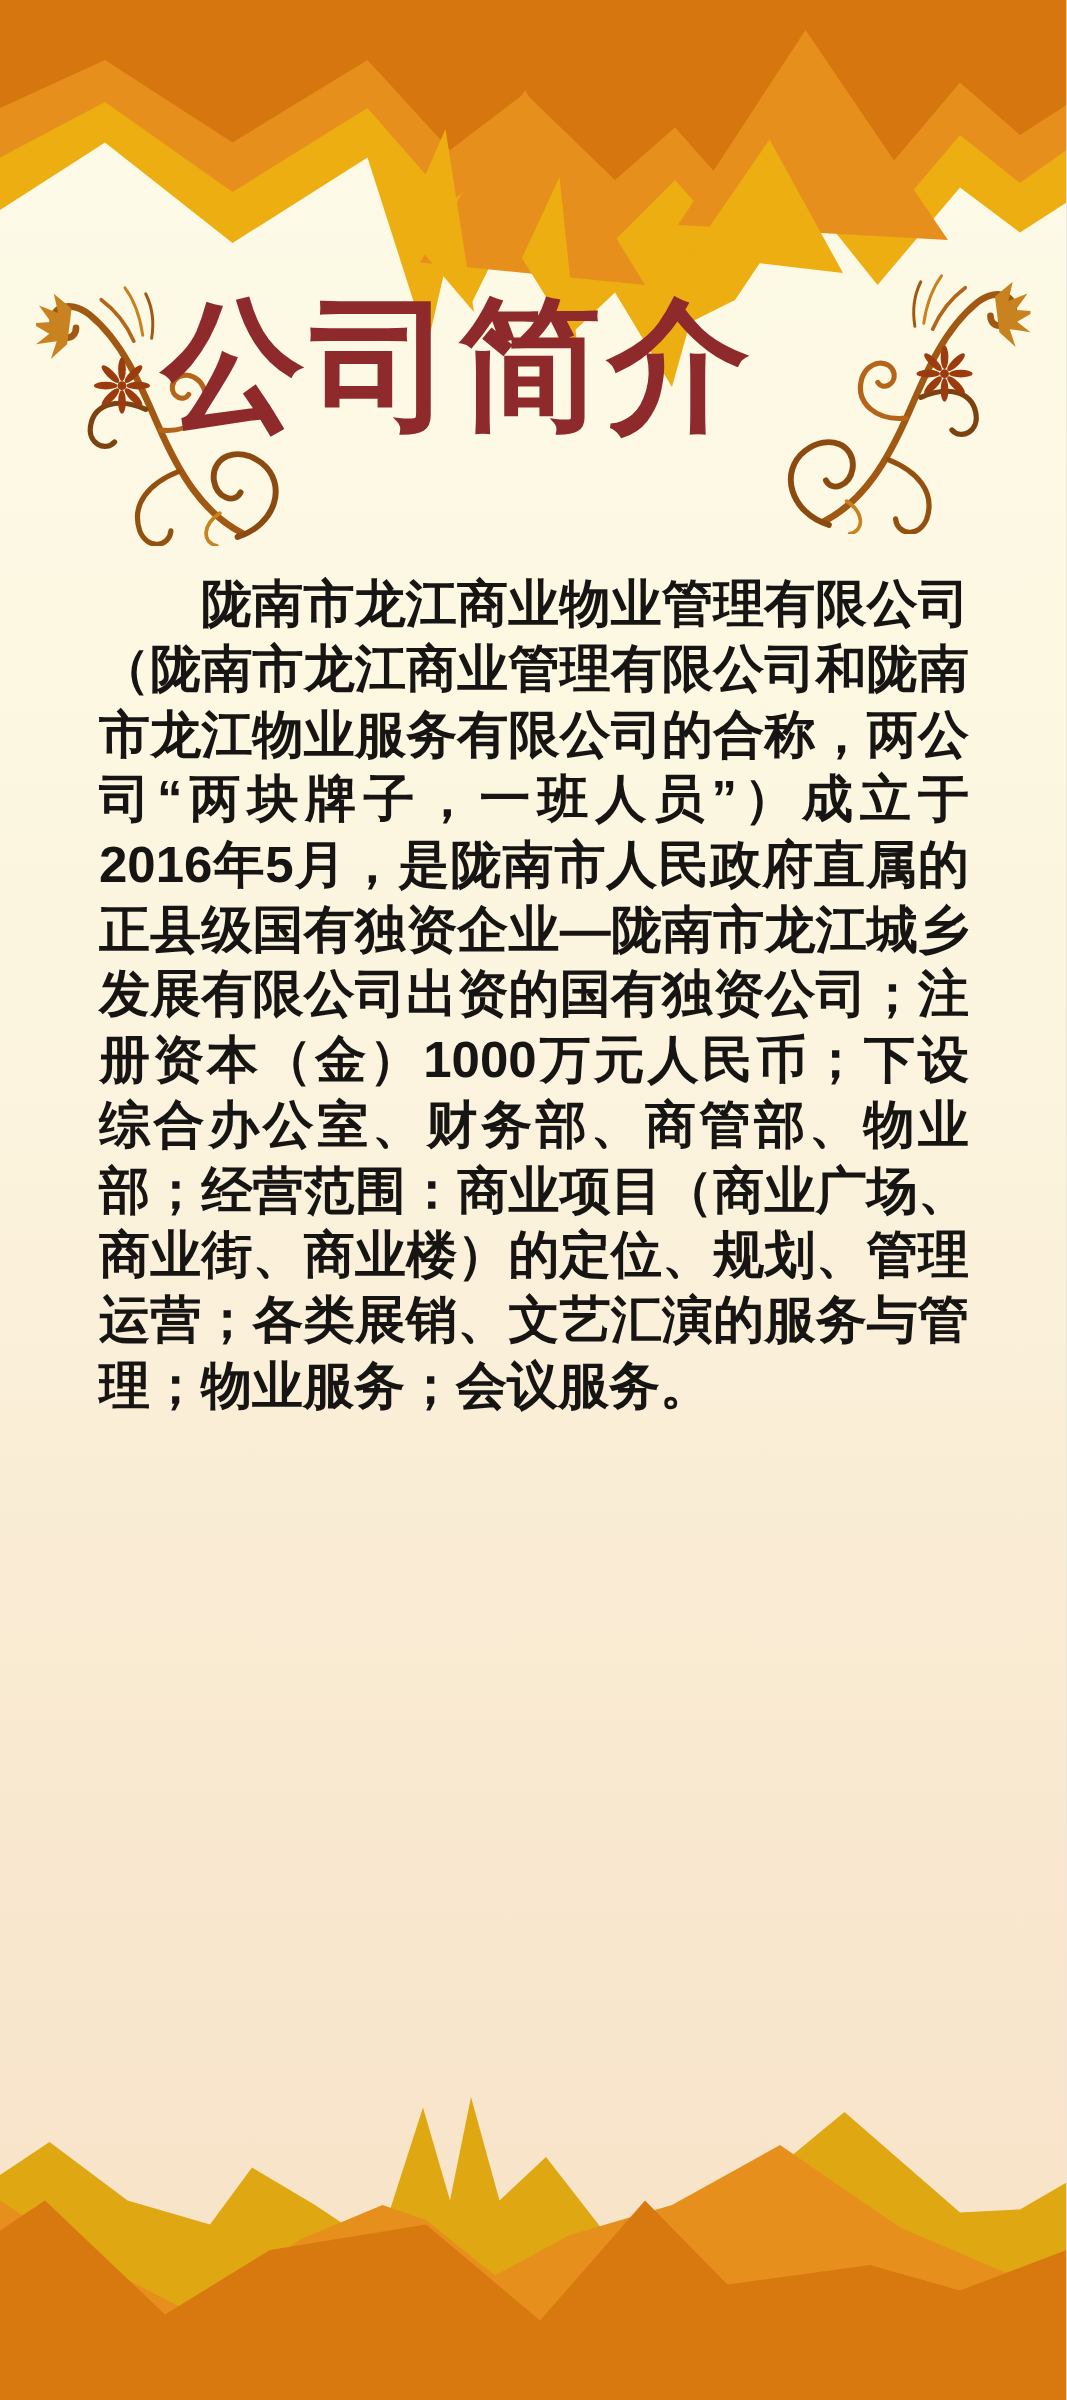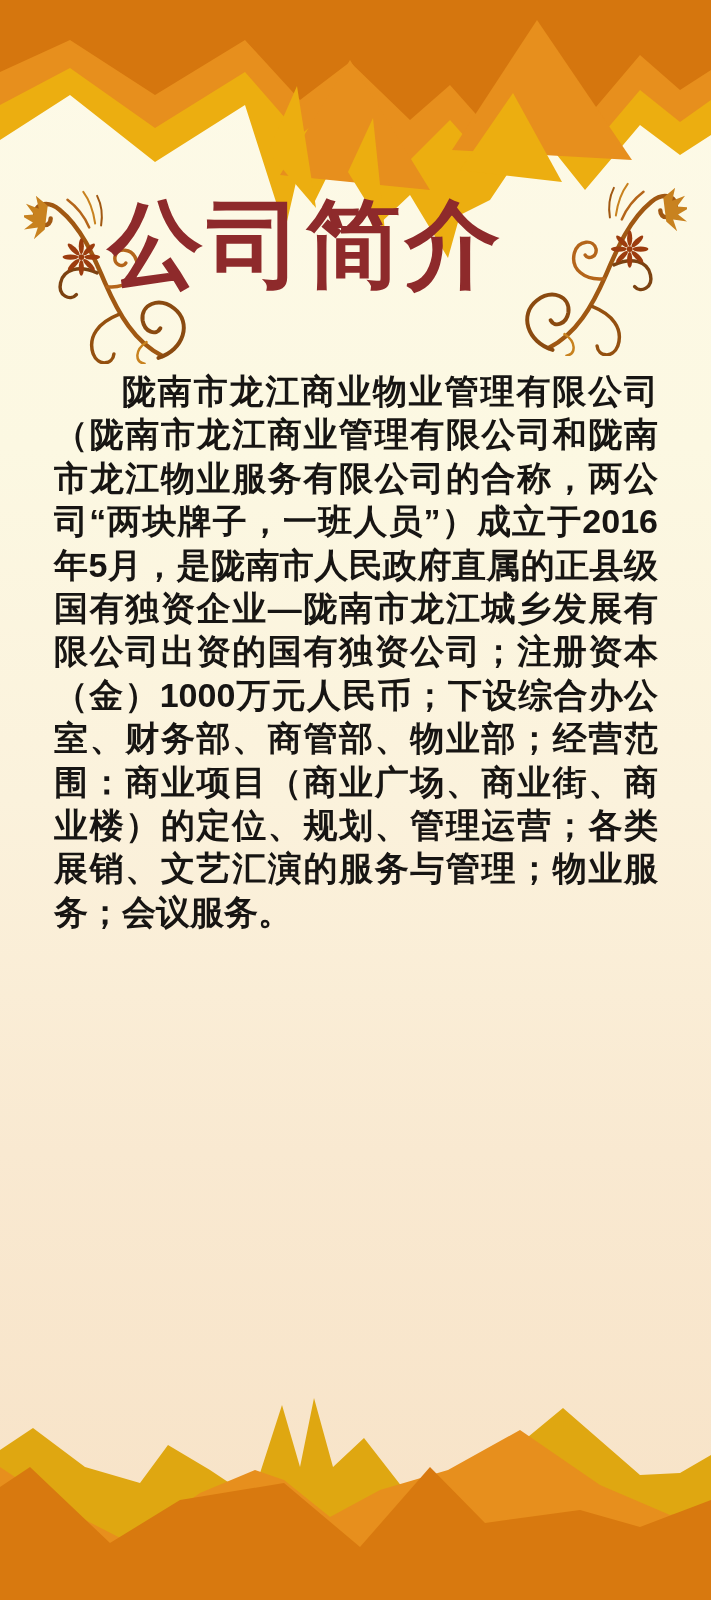--- a/index.html
+++ b/index.html
@@ -25,21 +25,21 @@
     letter-spacing:4px;
     color:#8e2a2b;
   }
   .body-text{
     position:absolute;top:370px;left:54px;width:604px;
     color:#171513;
     font-size:34px;line-height:43.4px;
     font-weight:600;
     text-align:justify;
   }
-  .body-text p{margin:0;text-indent:2em;}
+  .body-text p{margin:12px;text-indent:2em;}
 </style>
 </head>
 <body>
 
 <div class="page">
 
   <svg class="deco top" viewBox="0 0 711 280" preserveAspectRatio="none">
     <polygon fill="#ecae10" points="0,0 711,0 711,135 680,155 640,125 585,190 537,130 490,200 460,215 448,258 410,195 373,230 350,130 313,205 300,165 285,230 245,105 155,162 70,95 0,140"></polygon>
     <polygon fill="#e78f1d" points="0,0 711,0 711,100 680,122 640,90 585,155 537,95 490,165 450,120 410,160 350,95 300,135 245,72 155,128 70,68 0,105"></polygon>
     <polygon fill="#d5760e" points="0,0 711,0 711,70 680,90 640,55 585,120 537,55 490,130 450,85 410,120 350,62 300,100 245,40 155,95 70,40 0,72"></polygon>

